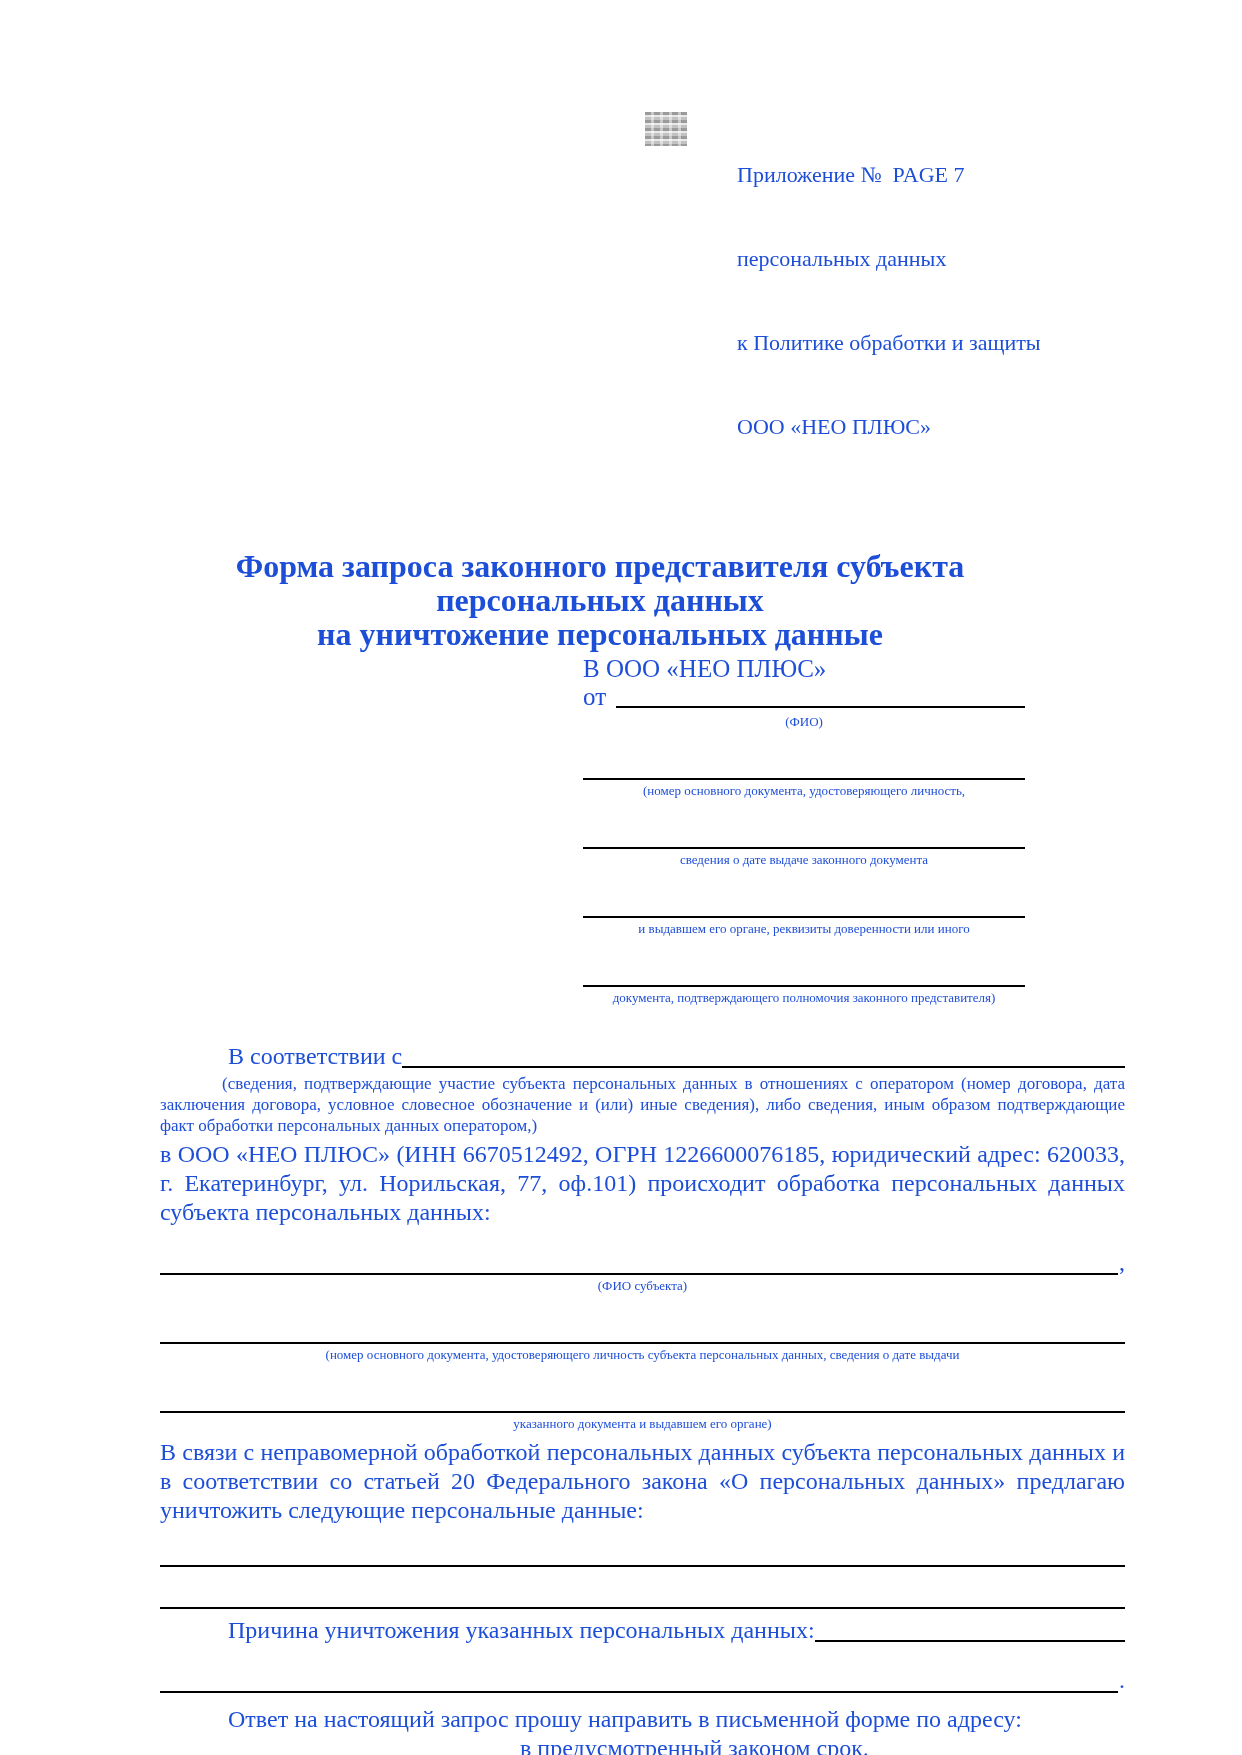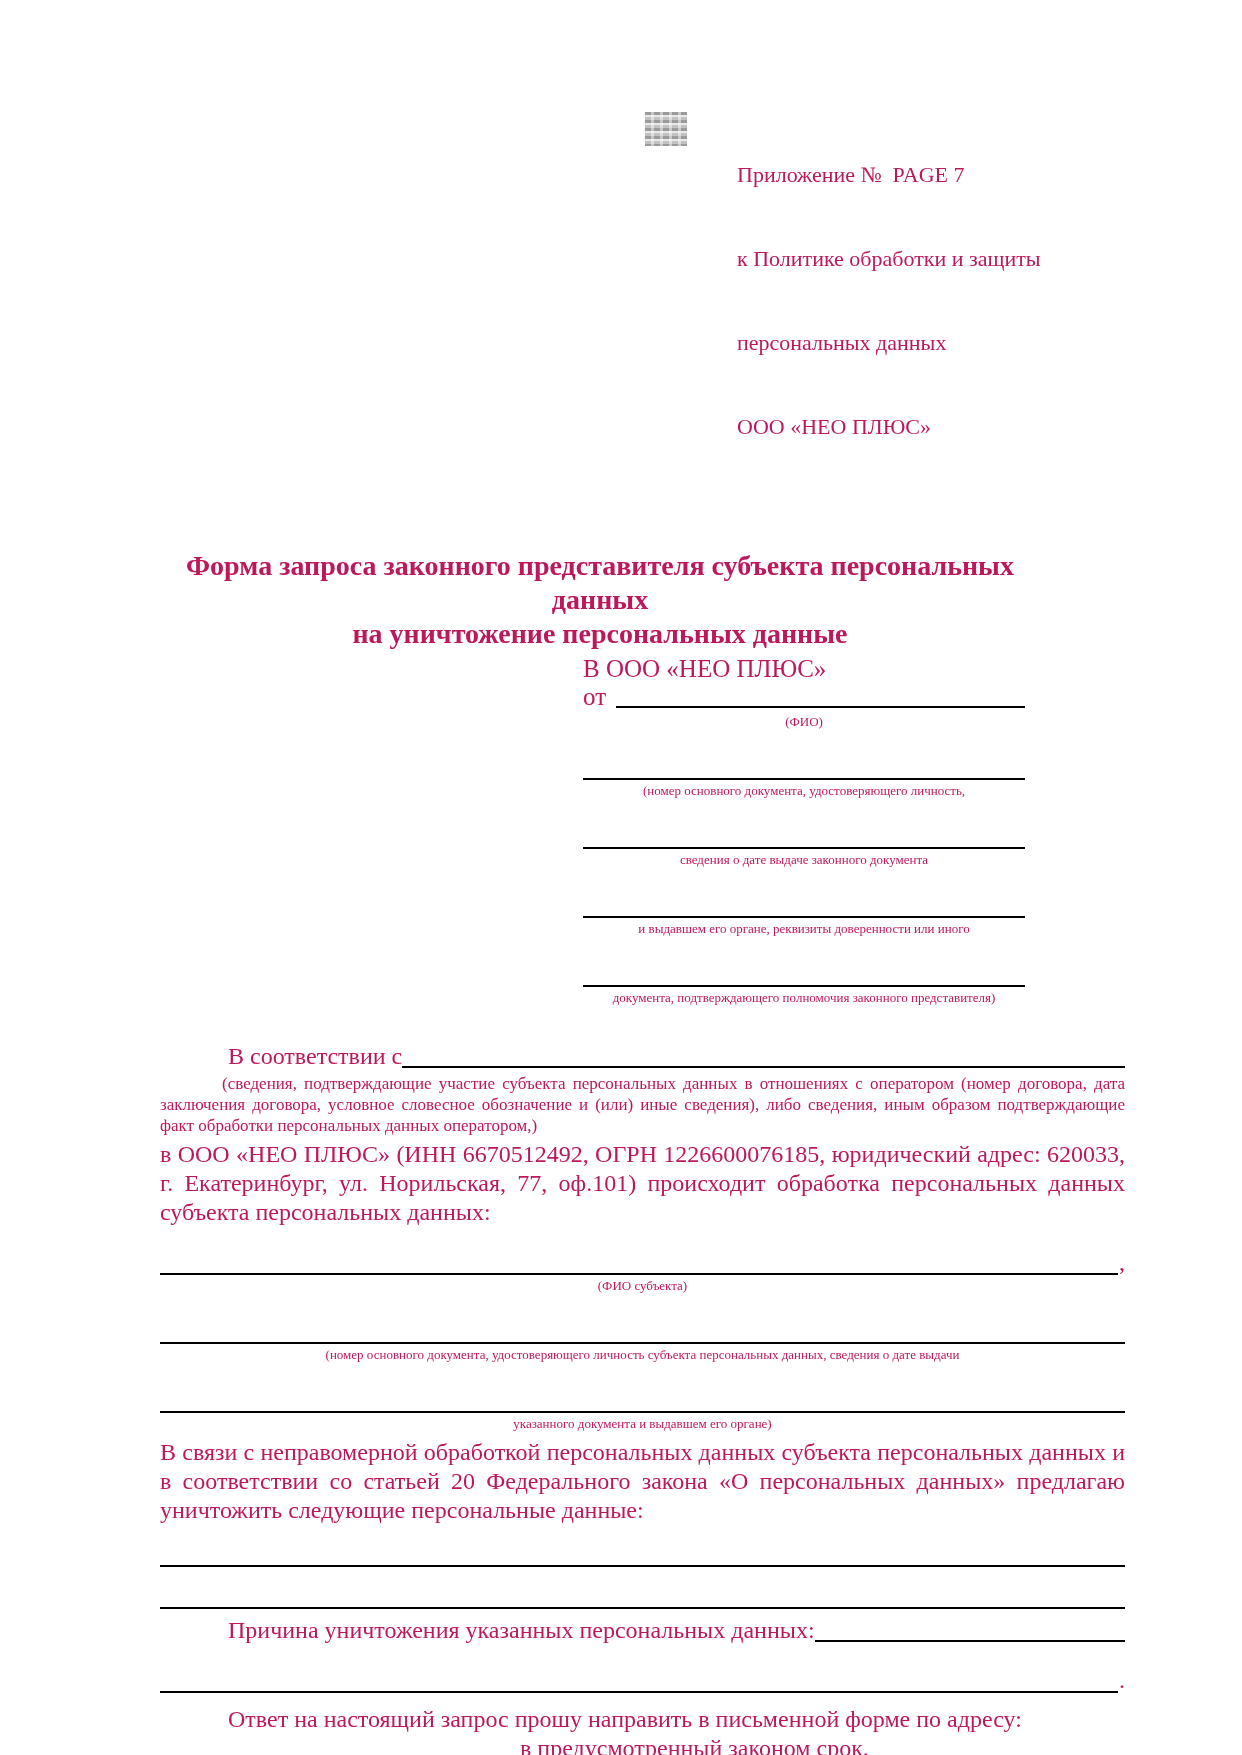--- a/index.html
+++ b/index.html
@@ -2,21 +2,21 @@
 <html lang="ru"><head>
 <meta charset="utf-8">
 <style>
   * { margin:0; padding:0; box-sizing:border-box; }
   html,body { background:#888; }
   .page {
     position:relative;
     width:1242px; height:1755px;
     margin:0 auto;
     background:#ffffff;
-    color:#be185d;
+    color:#1d4ed8;
     font-family:"Liberation Serif","DejaVu Serif",serif;
     padding:105px 54px 0 160px;
     overflow:hidden;
   }
   .content { width:965px; }
 
   
   .marker-icon {
     position:absolute; left:645px; top:112px;
     width:42px; height:34px;
@@ -29,21 +29,21 @@
     margin-left:577px;
     font-size:22px; line-height:28px;
     white-space:pre-wrap;
   }
 
   .title {
     margin-top:52px;
     width:880px;
     text-align:center;
     font-weight:bold;
-    font-size:28px; line-height:34px;
+    font-size:32px; line-height:34px;
   }
 
   .addressee { margin-left:423px; width:442px; margin-top:4px; font-size:25px; line-height:28px; }
   .addr-to { line-height:28px; }
   .from-row { display:flex; align-items:flex-end; }
   .from-label { padding-right:10px; }
   .fill { flex:1; border-bottom:2px solid #000; margin-bottom:3px; height:20px; }
   .caption { text-align:center; font-size:13px; line-height:20px; white-space:nowrap; margin-top:1px; }
   .field-line { border-bottom:2px solid #000; height:26px; }
   .addressee .field-line { margin-top:22px; }
@@ -72,22 +72,22 @@
 </style>
 </head>
 <body>
 
 <div class="page">
 
   <span class="marker-icon"></span>
 
   <div class="header-block">
     <div>Приложение №  PAGE 7</div>
+    <div>персональных данных</div>
     <div>к Политике обработки и защиты</div>
-    <div>персональных данных</div>
     <div>ООО «НЕО ПЛЮС»</div>
   </div>
 
   <div class="title">
     <div>Форма запроса законного представителя субъекта персональных данных</div>
     <div>на уничтожение персональных данные</div>
   </div>
 
   <div class="addressee">
     <div class="addr-to">В ООО «НЕО ПЛЮС»</div>

